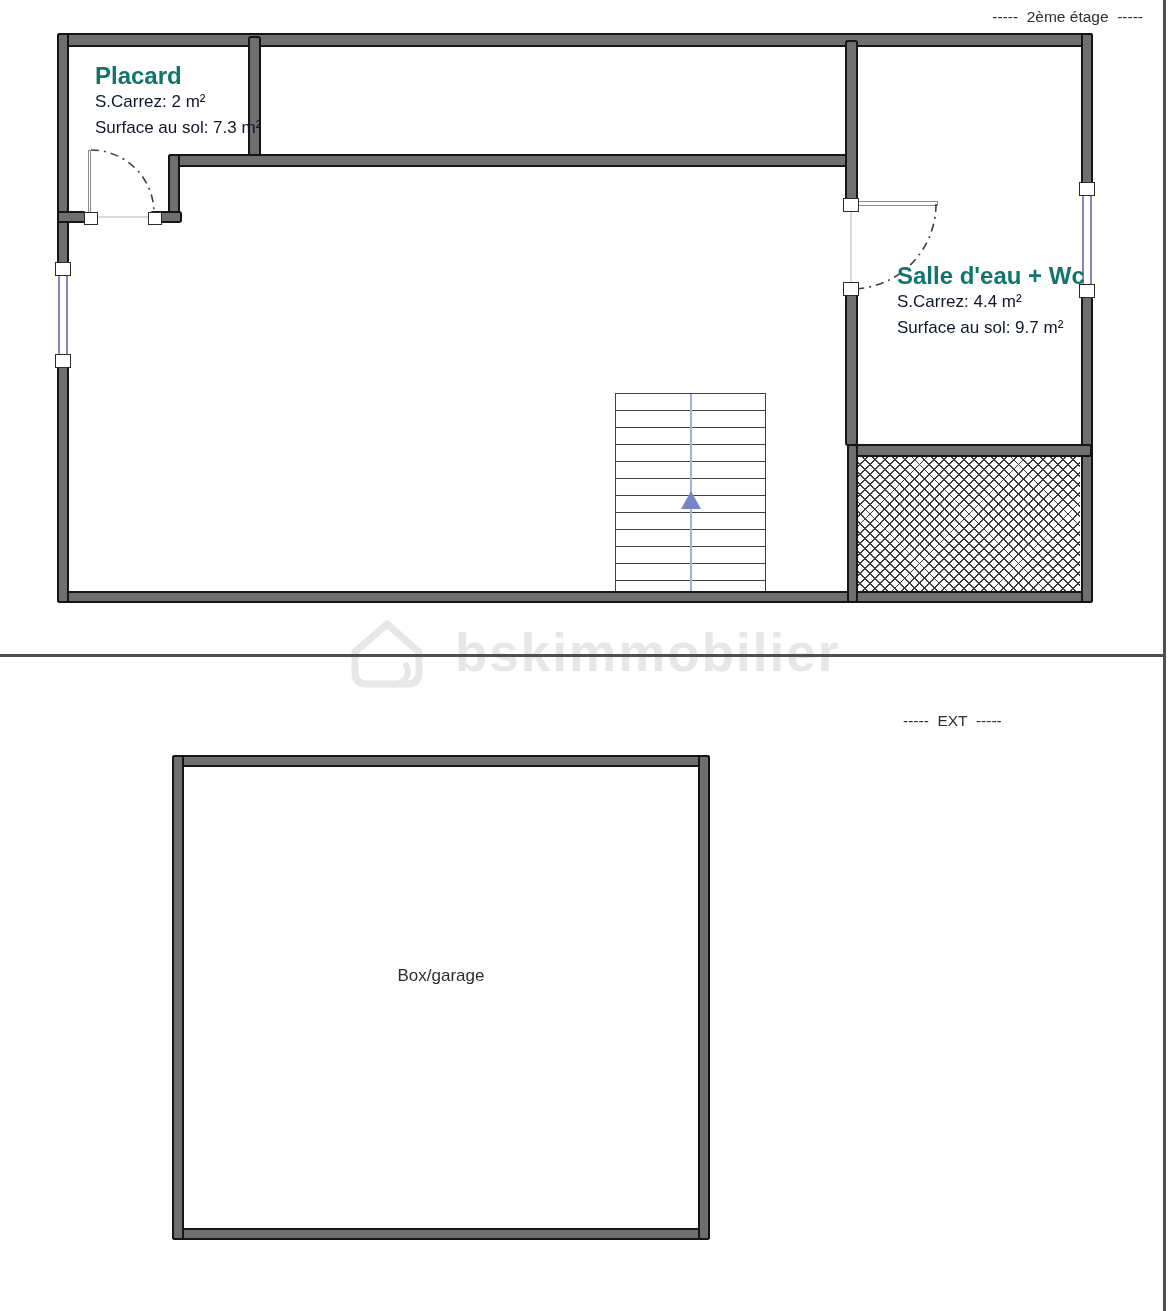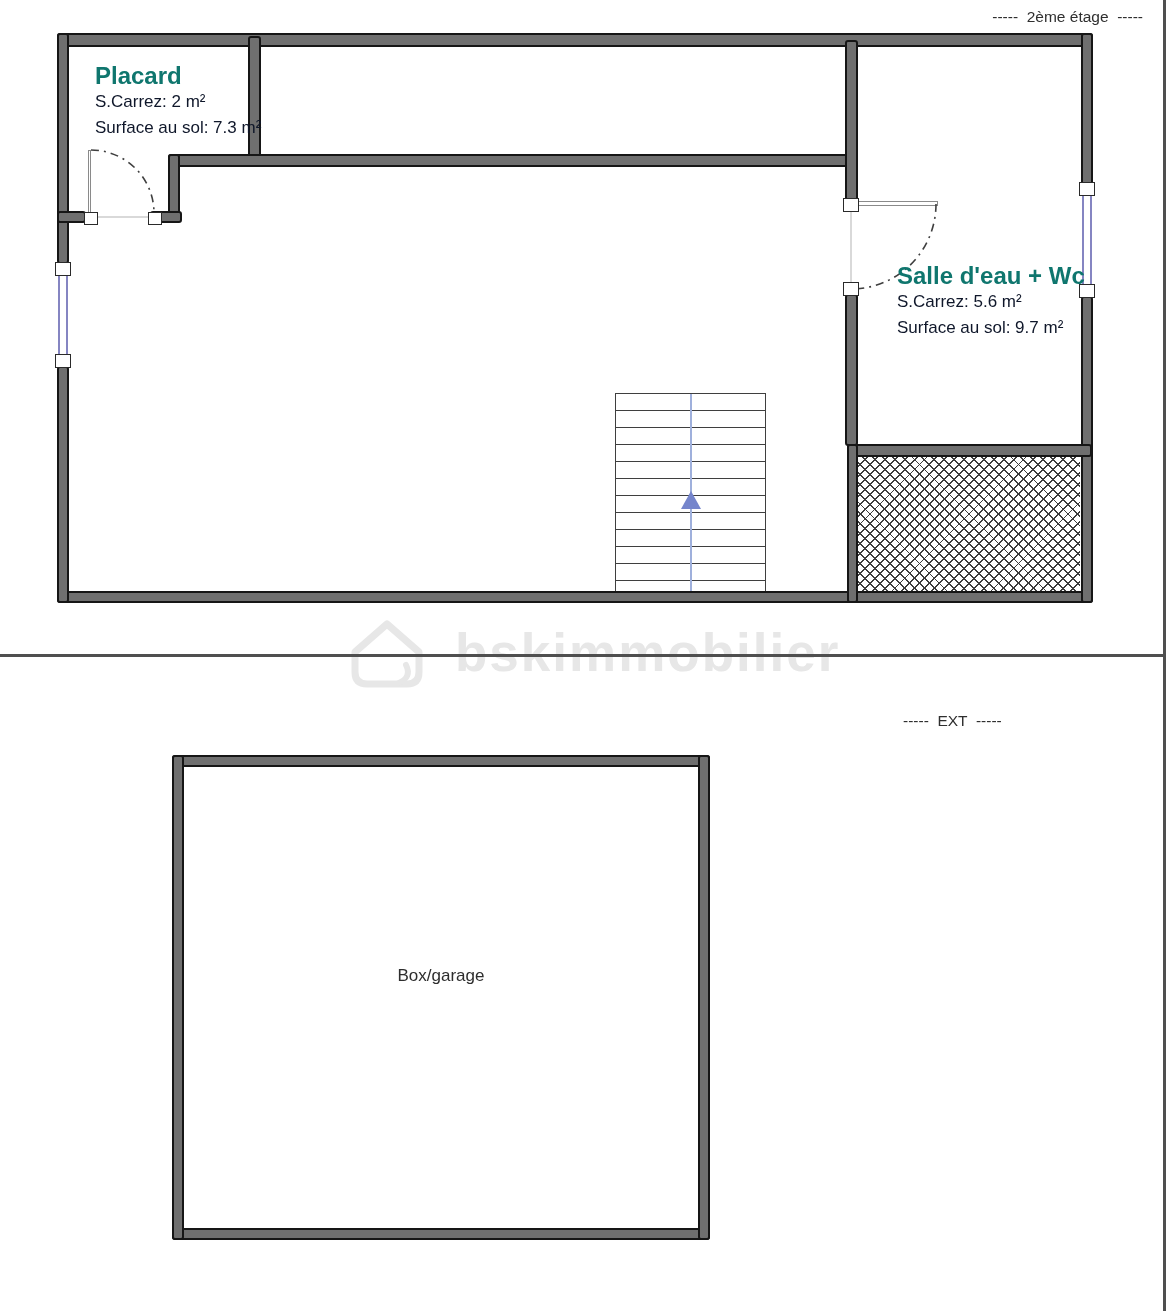--- a/index.html
+++ b/index.html
@@ -111,21 +111,21 @@
 
   <div id="hatch"></div>
 
   <div class="room-label" style="left:95px;top:63px;">
     <p class="ttl">Placard</p>
     <p class="sub">S.Carrez: 2 m²</p>
     <p class="sub">Surface au sol: 7.3 m²</p>
   </div>
   <div class="room-label" style="left:885px;top:263px;margin-left:12px;">
     <p class="ttl">Salle d'eau + Wc</p>
-    <p class="sub">S.Carrez: 5.6 m²</p>
+    <p class="sub">S.Carrez: 4.4 m²</p>
     <p class="sub">Surface au sol: 9.7 m²</p>
   </div>
 
   <div class="corner-label" style="left:903px;top:712px;">-----  EXT  -----</div>
 
   <div class="wall" style="left:172px;top:755px;width:538px;height:12px;"></div>
   <div class="wall" style="left:172px;top:1228px;width:538px;height:12px;"></div>
   <div class="wall" style="left:172px;top:755px;width:12px;height:485px;"></div>
   <div class="wall" style="left:698px;top:755px;width:12px;height:485px;"></div>
 

